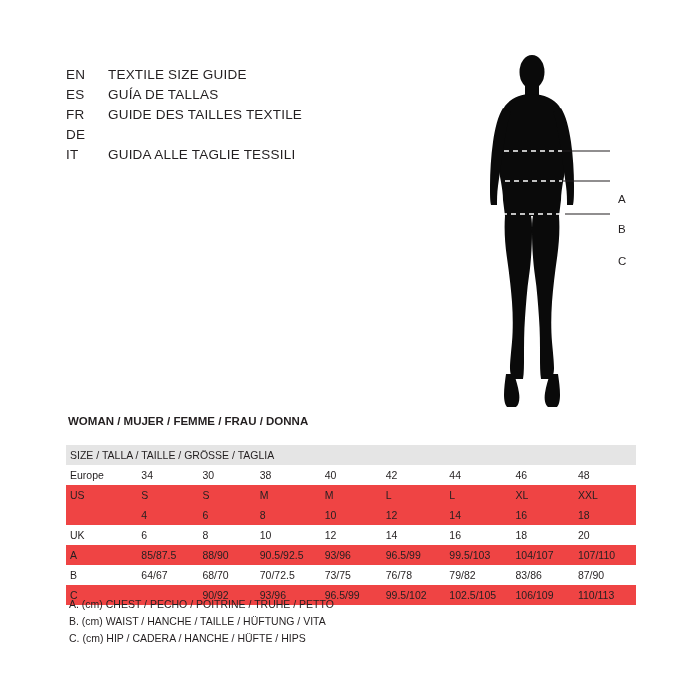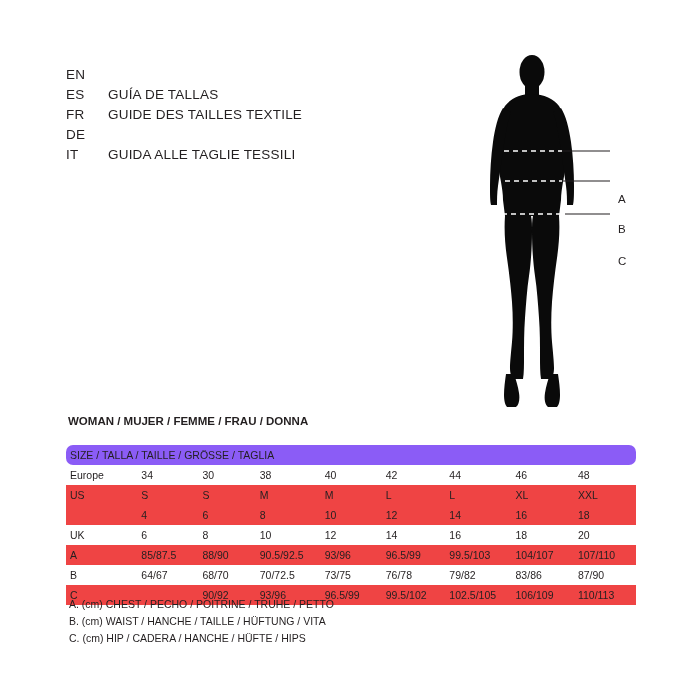--- a/index.html
+++ b/index.html
@@ -81,21 +81,21 @@
     border-collapse: collapse;
     width: 570px;
     font-size: 10.5px;
     color: #231f20;
   }
   table.size-table td {
     padding: 3px 4px;
     height: 14px;
     vertical-align: middle;
   }
-  .row-shade-dark td { background: #8b5cf6; border-radius: 7px; }
+  .row-shade-dark td { background: #e5e5e5; }
   .row-shade-light td { background: #ef4444; }
   .row-plain td { background: #ffffff; }
   td.label-cell {
     width: 86px;
     padding-left: 3px;
   }
   td.val-cell {
     width: 67px;
     text-align: left;
   }
@@ -117,20 +117,21 @@
   }
 </style>
 </head>
 <body>
 
 <div class="page">
 
   <div class="title-block">
     <div class="title-row">
       <span class="title-lang">EN</span>
+      <span class="title-text">TEXTILE SIZE GUIDE</span>
     </div>
     <div class="title-row">
       <span class="title-lang">ES</span>
       <span class="title-text">GUÍA DE TALLAS</span>
     </div>
     <div class="title-row">
       <span class="title-lang">FR</span>
       <span class="title-text">GUIDE DES TAILLES TEXTILE</span>
     </div>
     <div class="title-row">

